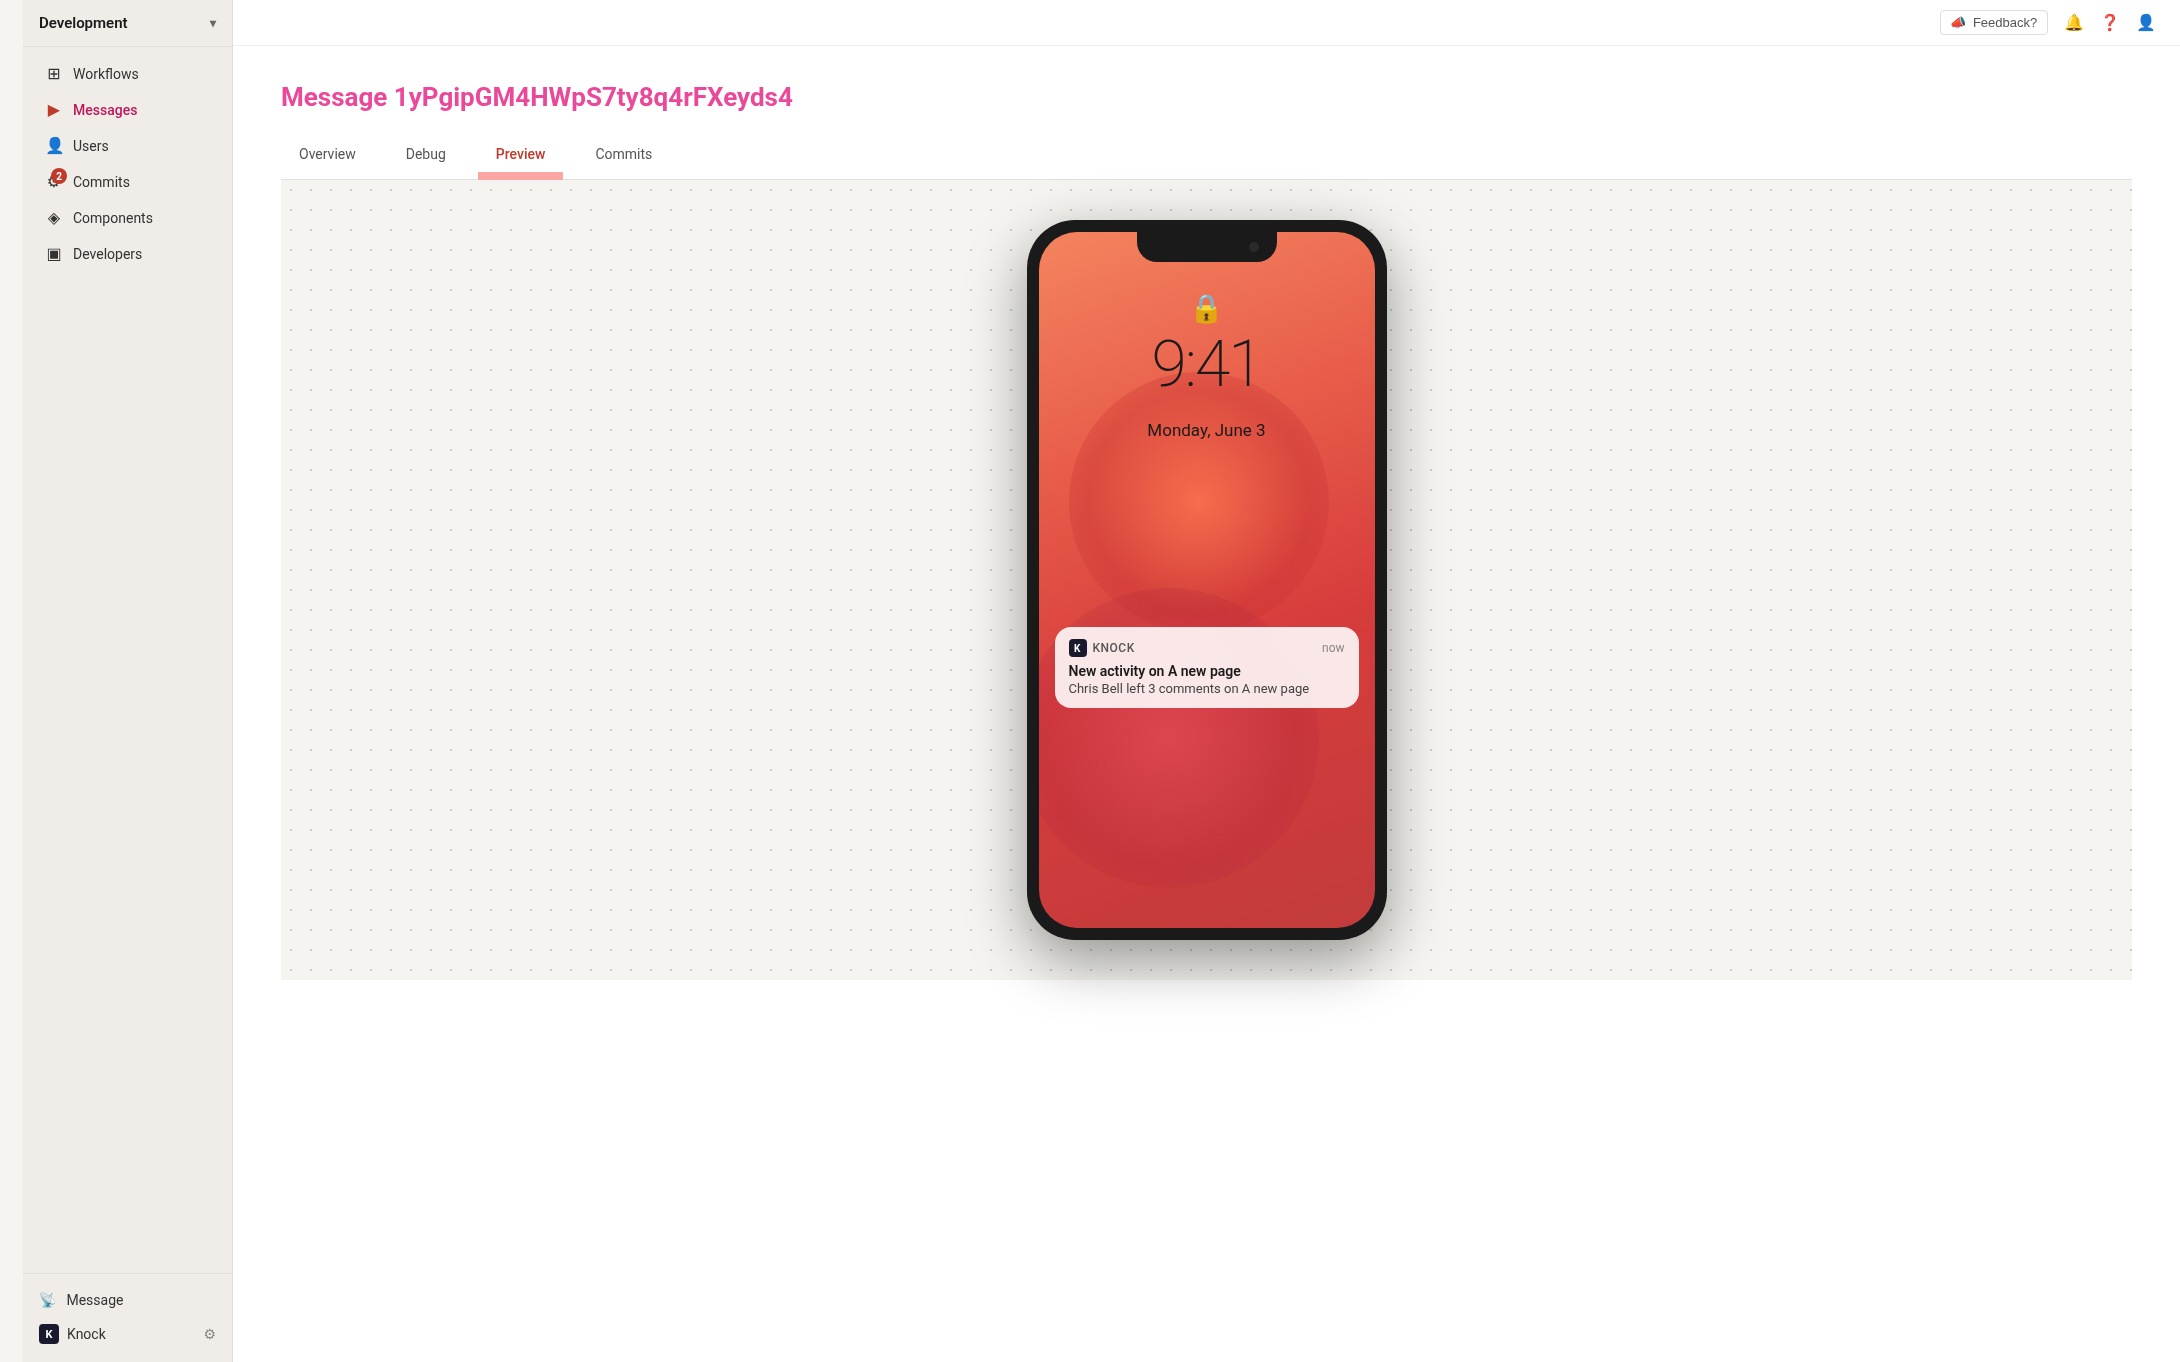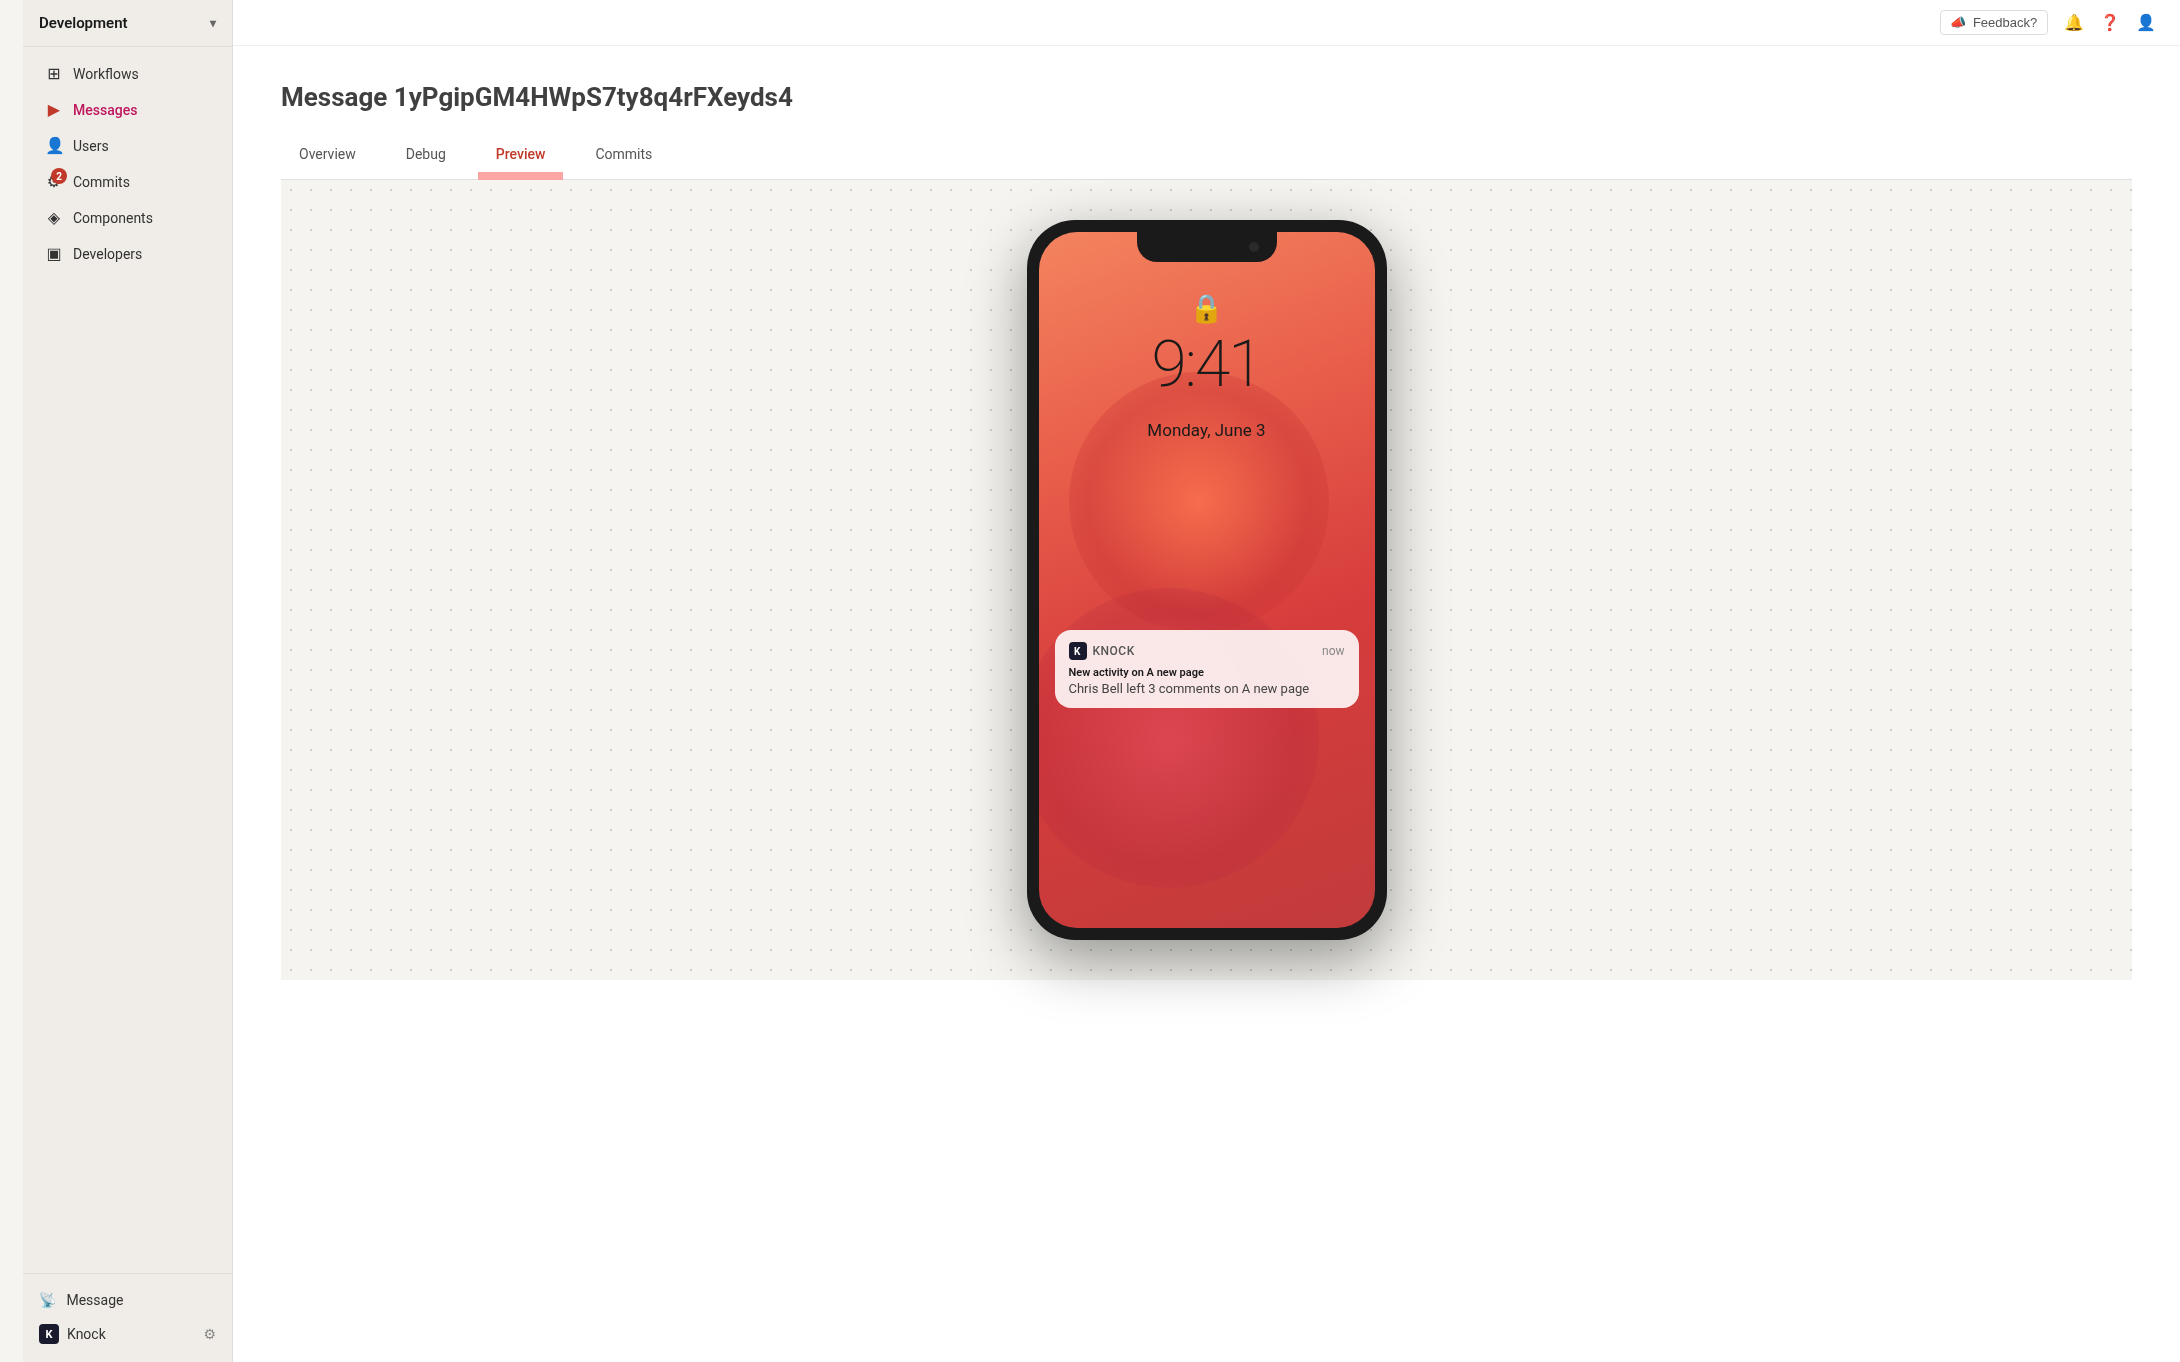--- a/index.html
+++ b/index.html
@@ -142,21 +142,21 @@
     }
 
     .content-area {
       flex: 1;
       overflow-y: auto;
       padding: 36px 48px;
     }
     .page-title {
       font-size: 26px;
       font-weight: 700;
-      color: #404040;
+      color: #ec4899;
       margin-bottom: 24px;
     }
 
     
     .tabs {
       display: flex;
       border-bottom: 1px solid #e0e0e0;
       margin-bottom: 0;
       gap: 14px;
     }
@@ -311,21 +311,21 @@
       justify-content: center;
       color: white;
       font-size: 10px;
       font-weight: 700;
     }
     .notif-time {
       font-size: 12px;
       color: #888;
     }
     .notif-title {
-      font-size: 11px;
+      font-size: 14px;
       font-weight: 600;
       color: #1a1a1a;
       margin-bottom: 2px;
     }
     .notif-body {
       font-size: 13px;
       color: #444;
     }
   </style>
 </head>

